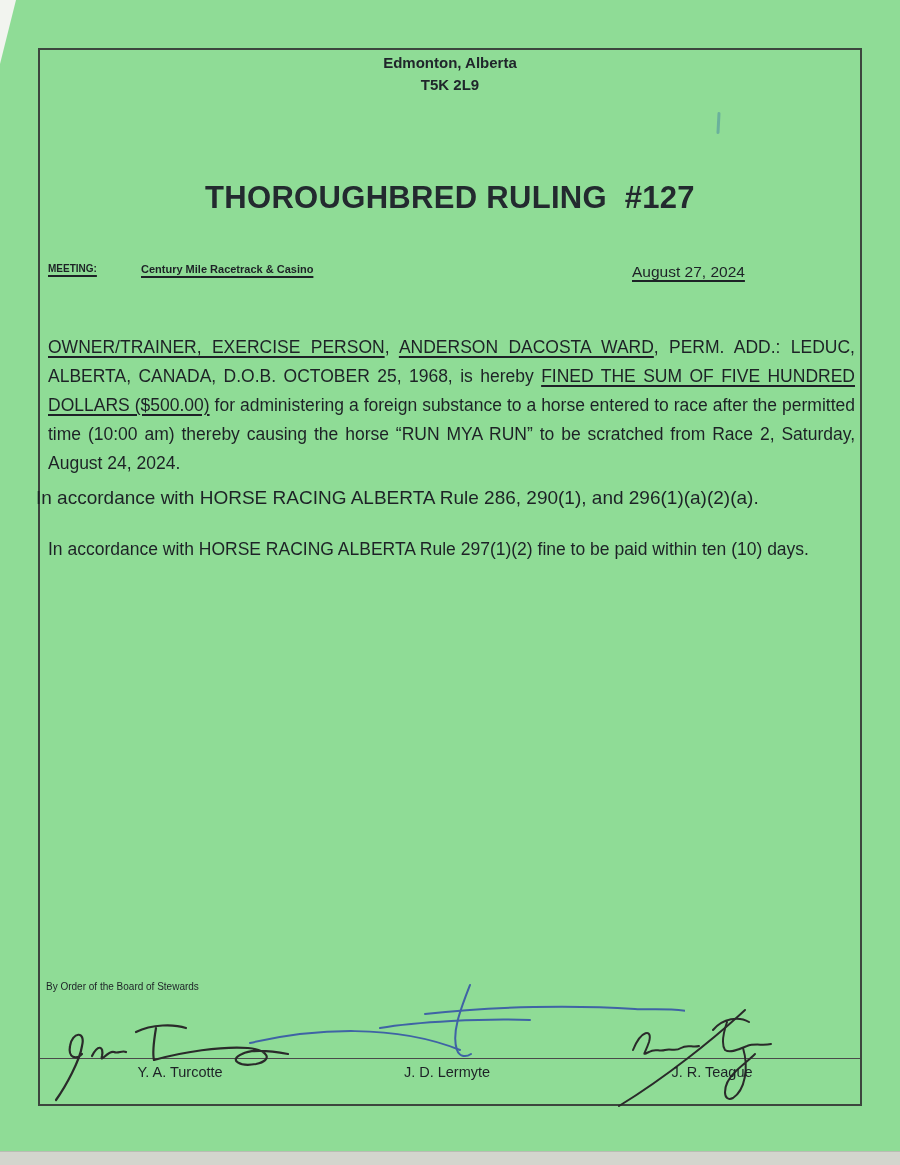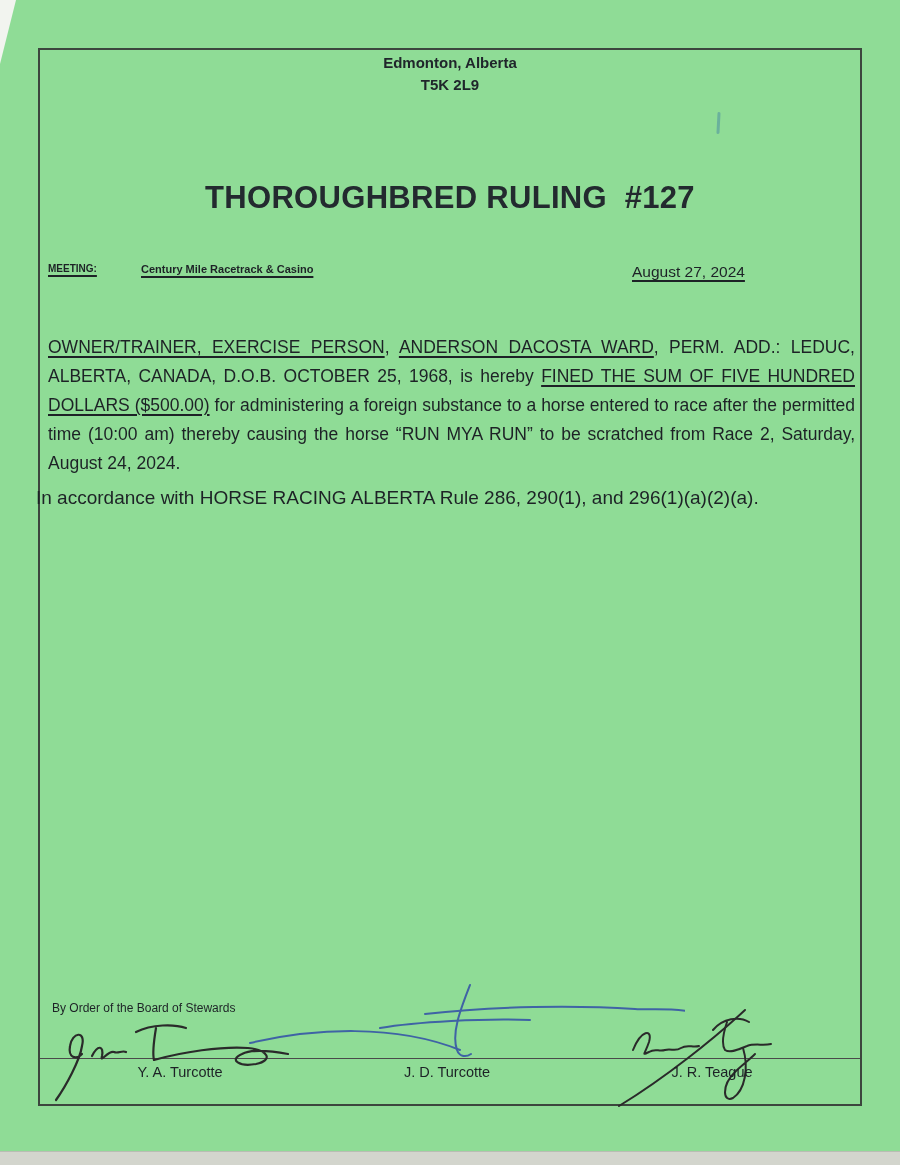--- a/index.html
+++ b/index.html
@@ -39,21 +39,21 @@
   .meeting-label   { position:absolute; left:48px;  top:263px; font-size:10px; font-weight:bold; }
   .meeting-venue   { position:absolute; left:141px; top:263px; font-size:11px; font-weight:bold; }
   .meeting-date    { position:absolute; left:632px; top:263px; font-size:15.5px; font-weight:normal; }
   .u { text-decoration:underline; text-decoration-thickness:1.5px; text-underline-offset:3px; }
   .ruling-para {
     position:absolute; left:48px; top:333px; width:807px;
     font-size:17.5px; line-height:29px; text-align:justify;
   }
   .rule-para-1 { position:absolute; left:36px; top:483px; width:820px; font-size:19px; line-height:29px; }
   .rule-para-2 { position:absolute; left:48px; top:535px; width:820px; font-size:17.5px; line-height:29px; }
-  .order-text { position:absolute; left:52px; top:981px; font-size:12px;margin-top:20px; }
+  .order-text { position:absolute; left:46px; top:981px; font-size:10px; }
   .sig-line {
     position:absolute; left:40px; top:1058px; width:820px; height:0;
     border-top:1.5px solid #4a4a4a;
   }
   .sig-name { position:absolute; top:1064px; transform:translateX(-50%); font-size:14.5px; white-space:nowrap; }
   .sig-name-1 { left:180px; }
   .sig-name-2 { left:447px; }
   .sig-name-3 { left:712px; }
   .sig-svg { position:absolute; pointer-events:none; }
   .sig-svg-1 { left:52px;  top:1016px; }
@@ -81,20 +81,21 @@
 
   <div class="doc-title">THOROUGHBRED RULING  #127</div>
 
   <div class="meeting-label u">MEETING:</div>
   <div class="meeting-venue u">Century Mile Racetrack &amp; Casino</div>
   <div class="meeting-date u">August 27, 2024</div>
 
   <div class="ruling-para"><span class="u">OWNER/TRAINER, EXERCISE PERSON</span><span>, </span><span class="u">ANDERSON DACOSTA WARD</span><span>, PERM. ADD.: LEDUC, ALBERTA, CANADA, D.O.B. OCTOBER 25, 1968, is hereby </span><span class="u">FINED THE SUM OF FIVE HUNDRED DOLLARS ($500.00)</span><span> for administering a foreign substance to a horse entered to race after the permitted time (10:00 am) thereby causing the horse “RUN MYA RUN” to be scratched from Race 2, Saturday, August 24, 2024.</span></div>
 
   <div class="rule-para-1">In accordance with HORSE RACING ALBERTA Rule 286, 290(1), and 296(1)(a)(2)(a).</div>
+  <div class="rule-para-2">In accordance with HORSE RACING ALBERTA Rule 297(1)(2) fine to be paid within ten (10) days.</div>
 
   <div class="order-text">By Order of the Board of Stewards</div>
 
   <div class="sig-line"></div>
 
   <svg class="sig-svg sig-svg-1" width="240" height="90" viewBox="0 0 240 90">
     <g fill="none" stroke="#2a2a2a" stroke-width="2.2" stroke-linecap="round">
       <path d="M30,30 C34,14 20,16 18,30 C16,42 24,44 30,38 M30,30 C28,44 14,70 4,84"></path>
       <path d="M40,40 C46,28 52,30 50,40 C48,48 56,34 62,36 C66,38 70,34 74,36"></path>
       <path d="M84,16 C100,8 122,8 134,12"></path>
@@ -115,17 +116,17 @@
   <svg class="sig-svg sig-svg-3" width="200" height="105" viewBox="0 0 200 105">
     <g fill="none" stroke="#2a2a2a" stroke-width="2" stroke-linecap="round">
       <path d="M140,2 C110,30 60,70 14,98"></path>
       <path d="M28,42 C36,22 48,20 44,34 C40,46 36,48 44,44 C50,40 54,44 60,42 C66,40 70,44 76,40 C82,36 88,40 94,38"></path>
       <path d="M108,22 C118,10 134,8 144,14 M122,14 C118,26 116,36 120,42 C126,46 136,40 142,38 C150,35 158,38 166,36"></path>
       <path d="M138,40 C144,60 140,82 128,90 C118,95 116,78 130,64 C136,58 144,52 150,46"></path>
     </g>
   </svg>
 
   <div class="sig-name sig-name-1">Y. A. Turcotte</div>
-  <div class="sig-name sig-name-2">J. D. Turcotte</div>
+  <div class="sig-name sig-name-2">J. D. Lermyte</div>
   <div class="sig-name sig-name-3">J. R. Teague</div>
 
   <div class="scan-edge-bottom"></div>
 </div>
 
 </body></html>

